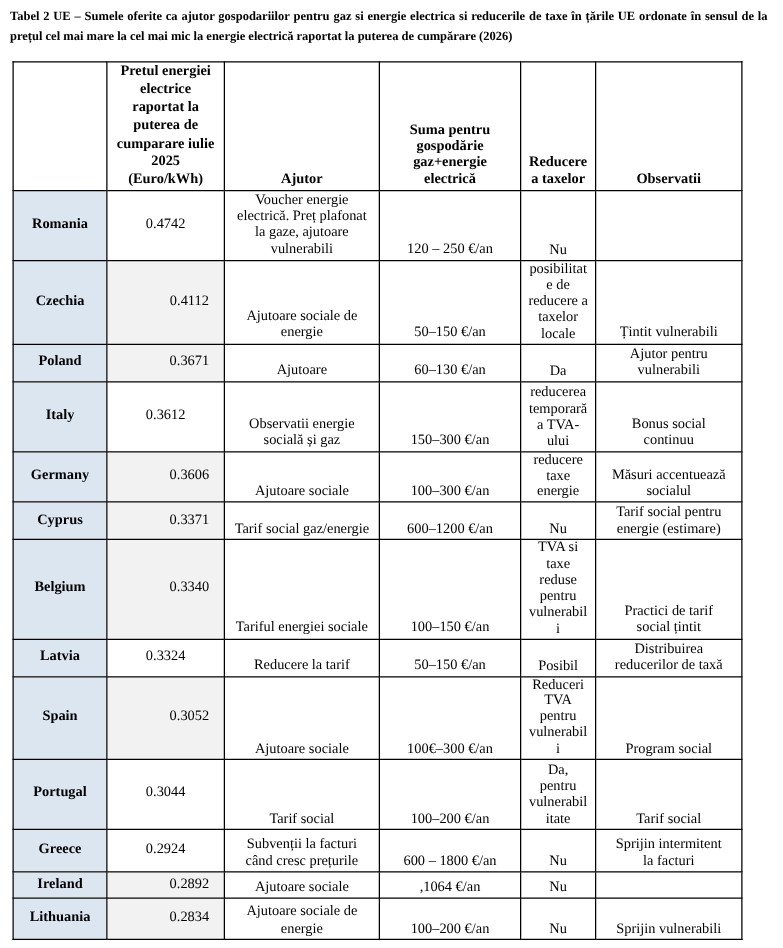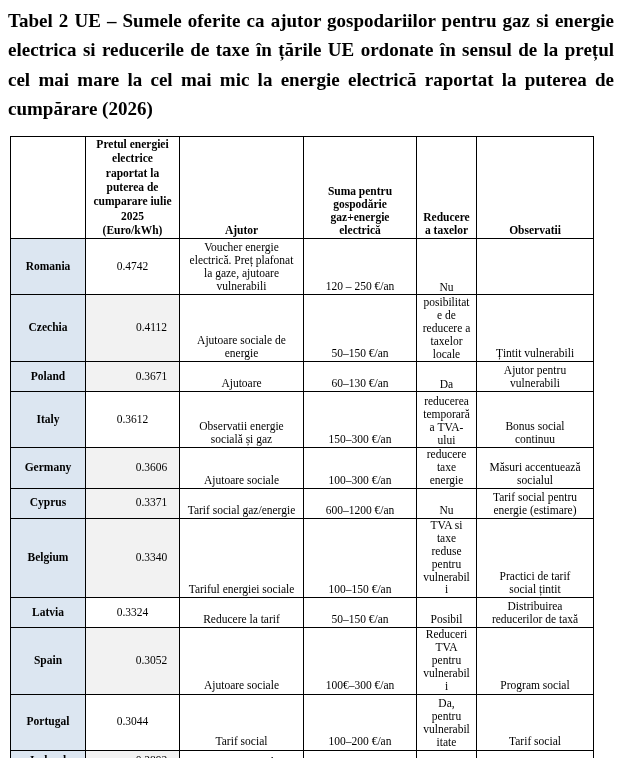--- a/index.html
+++ b/index.html
@@ -10,21 +10,21 @@
   }
   html,body{margin:0;padding:0;background:#ffffff;}
   body{
     width:626px;
     color:var(--text-c);
     font-family:"Liberation Serif", serif;
   }
   .page{padding:4px 10px 8px 8px;}
   .doc-title{
     font-weight:700;
-    font-size:19px;
+    font-size:10px;
     line-height:1.55;
     text-align:justify;
     margin:2px 2px 12px 0;
   }
   table.energy{
     border-collapse:collapse;
     table-layout:fixed;
     margin-left:2px;
   }
   .energy td,.energy th{
@@ -192,20 +192,30 @@
         <td class="col-country">Portugal</td>
         <td class="col-price">0.3044</td>
         <td class="col-ajutor">Tarif social</td>
         <td class="col-suma">100–200 €/an</td>
         <td class="col-reducere">Da,
 pentru
 vulnerabil
 itate</td>
         <td class="col-observatii">Tarif social</td>
       </tr>
+      <tr style="height:34px">
+        <td class="col-country">Greece</td>
+        <td class="col-price">0.2924</td>
+        <td class="col-ajutor">Subvenții la facturi
+când cresc prețurile</td>
+        <td class="col-suma">600 – 1800 €/an</td>
+        <td class="col-reducere">Nu</td>
+        <td class="col-observatii">Sprijin intermitent
+la facturi</td>
+      </tr>
       <tr style="height:21px" class="shaded">
         <td class="col-country">Ireland</td>
         <td class="col-price">0.2892</td>
         <td class="col-ajutor">Ajutoare sociale</td>
         <td class="col-suma">,1064 €/an</td>
         <td class="col-reducere">Nu</td>
         <td class="col-observatii"></td>
       </tr>
       <tr style="height:33px" class="shaded">
         <td class="col-country">Lithuania</td>

